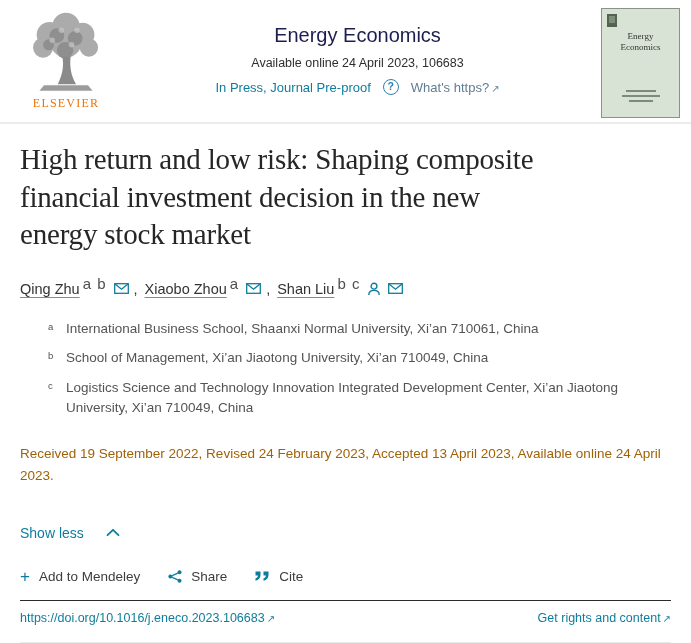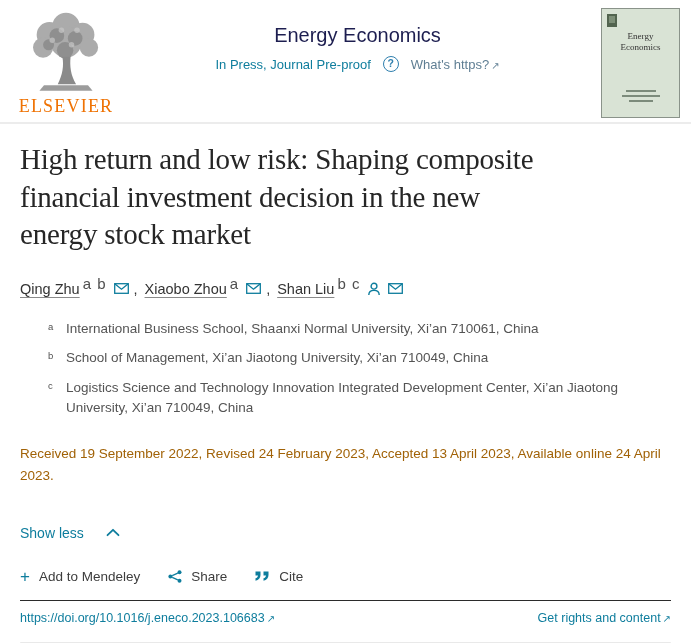--- a/index.html
+++ b/index.html
@@ -4,21 +4,21 @@
 <style>
   * { box-sizing: border-box; margin: 0; padding: 0; }
   html, body { width: 691px; height: 643px; background: #fff; overflow: hidden;
     font-family: "Liberation Sans", sans-serif; }
   .page { width: 691px; height: 643px; background: #fff; position: relative; }
 
   
   .header { display: flex; align-items: flex-start; padding: 8px 6px 0 14px; height: 122px; }
   .logo-block { width: 104px; text-align: center; flex: 0 0 auto; }
   .logo-block svg { display: block; margin: 2px auto 0; }
-  .wordmark { font-family: "Liberation Serif", serif; font-size: 18px; color: #ef7203;
+  .wordmark { font-family: "Liberation Serif", serif; font-size: 12px; color: #ef7203;
     letter-spacing: 1.2px; margin-top: -2px; }
   .header-center { flex: 1 1 auto; text-align: center; padding-top: 16px; }
   .journal-title { font-size: 20px; color: #1d1e50; font-weight: 500; text-decoration: none; display:inline-block; }
   .availability { font-size: 12.5px; color: #2e2e2e; margin-top: 9px; }
   .status-row { margin-top: 9px; font-size: 13px; display: flex; justify-content: center;
     align-items: center; gap: 12px; }
   .status-link { color: #0e7d9d; text-decoration: none; }
   .q-icon { display: inline-block; width: 16px; height: 16px; border: 1.4px solid #2f7fae;
     border-radius: 50%; color: #2f7fae; font-size: 10.5px; line-height: 13px; text-align: center;
     font-weight: bold; }
@@ -116,20 +116,21 @@
             <circle cx="54" cy="38" r="3"></circle>
         </g>
         <path d="M44 51 C46 61 44 71 39 81 L59 81 C53 71 52 61 53 51 Z" fill="#8a8a8a"></path>
         <path d="M24 82 L72 82 L77 88 L19 88 Z" fill="#9c9c9c"></path>
       </svg>
       <div class="wordmark">ELSEVIER</div>
     </div>
 
     <div class="header-center">
       <a class="journal-title">Energy Economics</a>
+      <div class="availability">Available online 24 April 2023, 106683</div>
       <div class="status-row">
         <a class="status-link">In Press, Journal Pre-proof</a>
         <span class="q-icon">?</span>
         <a class="whats-this"><span>What's https?</span><span class="ext-arrow">↗</span></a>
       </div>
     </div>
 
     <div class="cover-wrap">
       <div class="cover">
         <i class="cover-emblem"></i>

